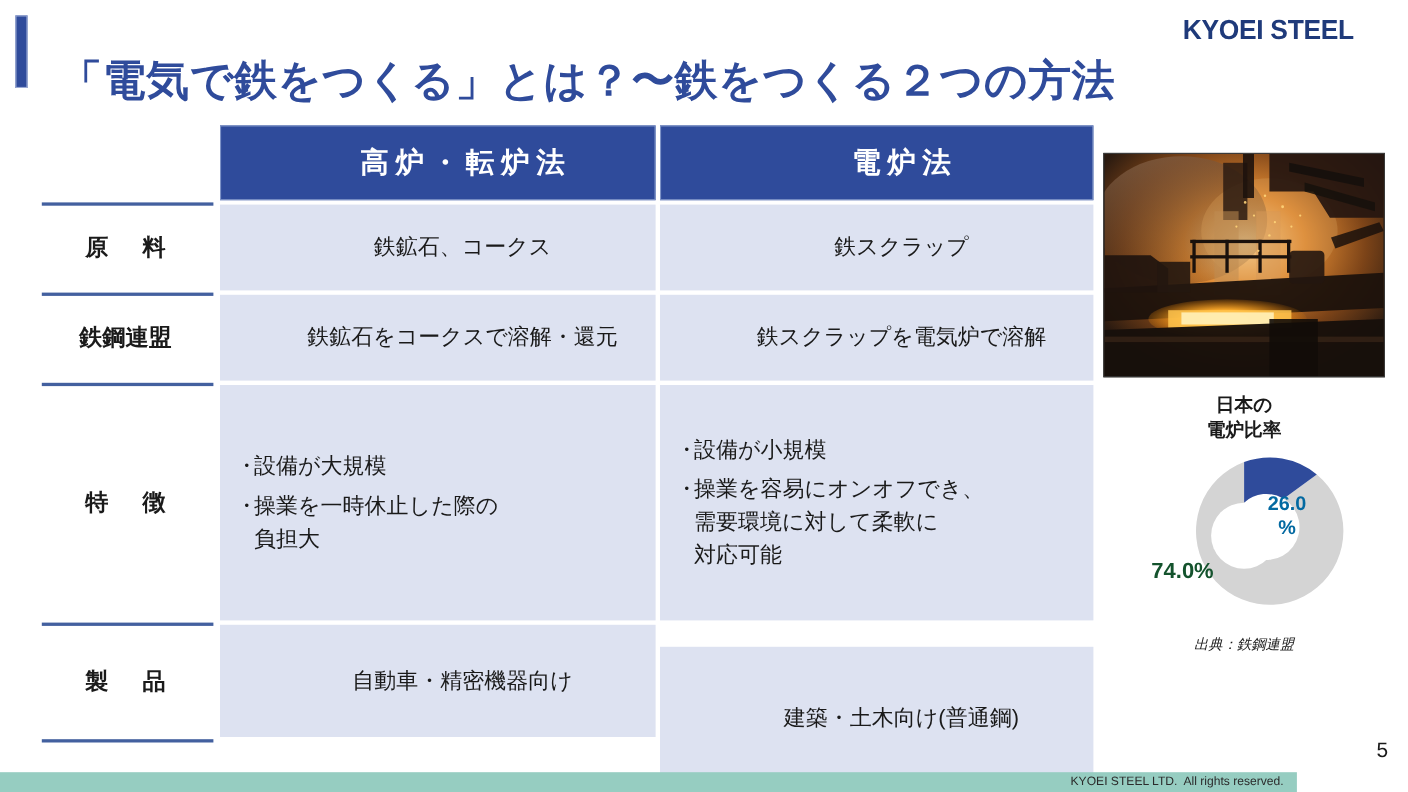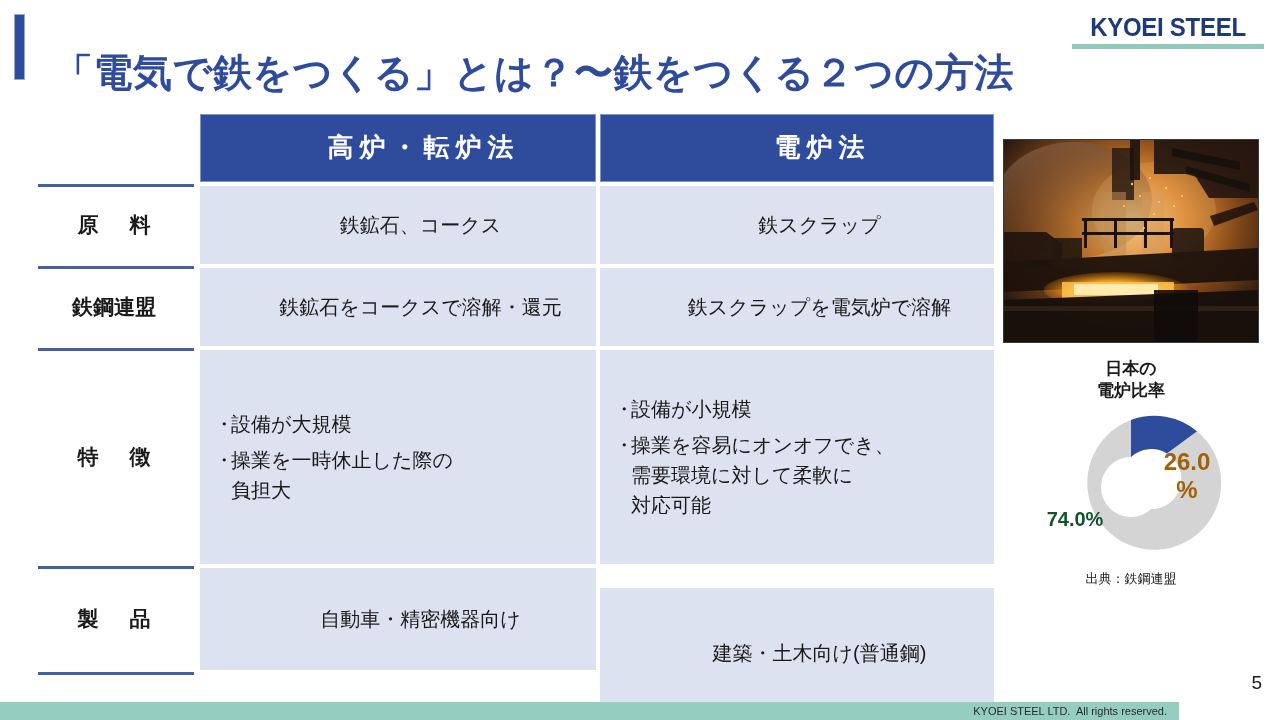--- a/index.html
+++ b/index.html
@@ -43,21 +43,20 @@
   }
 
   
   #brand-logo {
     position: absolute;
     left: 1072px;
     top: 12px;
     width: 192px;
     height: 42px;
     display: flex;
-    flex-direction: column;
     align-items: stretch;
     justify-content: flex-start;
   }
   #brand-logo .logo-text {
     font-size: 25px;
     font-weight: bold;
     color: #1f3a7a;
     letter-spacing: -0.3px;
     line-height: 30px;
     text-align: center;
@@ -187,44 +186,45 @@
     top: 0;
   }
   .slice-label {
     position: absolute;
     font-weight: bold;
     white-space: pre-line;
     text-align: center;
     line-height: 1.15;
   }
   #donut-label-denro {
-    left: 154px;
+    left: 137px;
     top: 36px;
     width: 66px;
-    font-size: 24px;
-    color: #a16207;
+    font-size: 18px;
+    color: #0369a1;
   }
   #donut-label-koro {
     left: 28px;
     top: 96px;
     width: 94px;
     font-size: 20px;
     color: #14532d;
   }
   #donut-year {
     text-align: center;
     font-size: 14px;
     color: #1a1a1a;
     margin-top: 12px;
   }
   #donut-source {
     text-align: center;
     font-size: 13px;
     color: #1a1a1a;
-    margin-top: 8px;
+    margin-top: 15px;
+    font-style: italic;
   }
 
   
   #page-number {
     position: absolute;
     right: 18px;
     top: 672px;
     font-size: 19px;
     color: #1a1a1a;
   }

